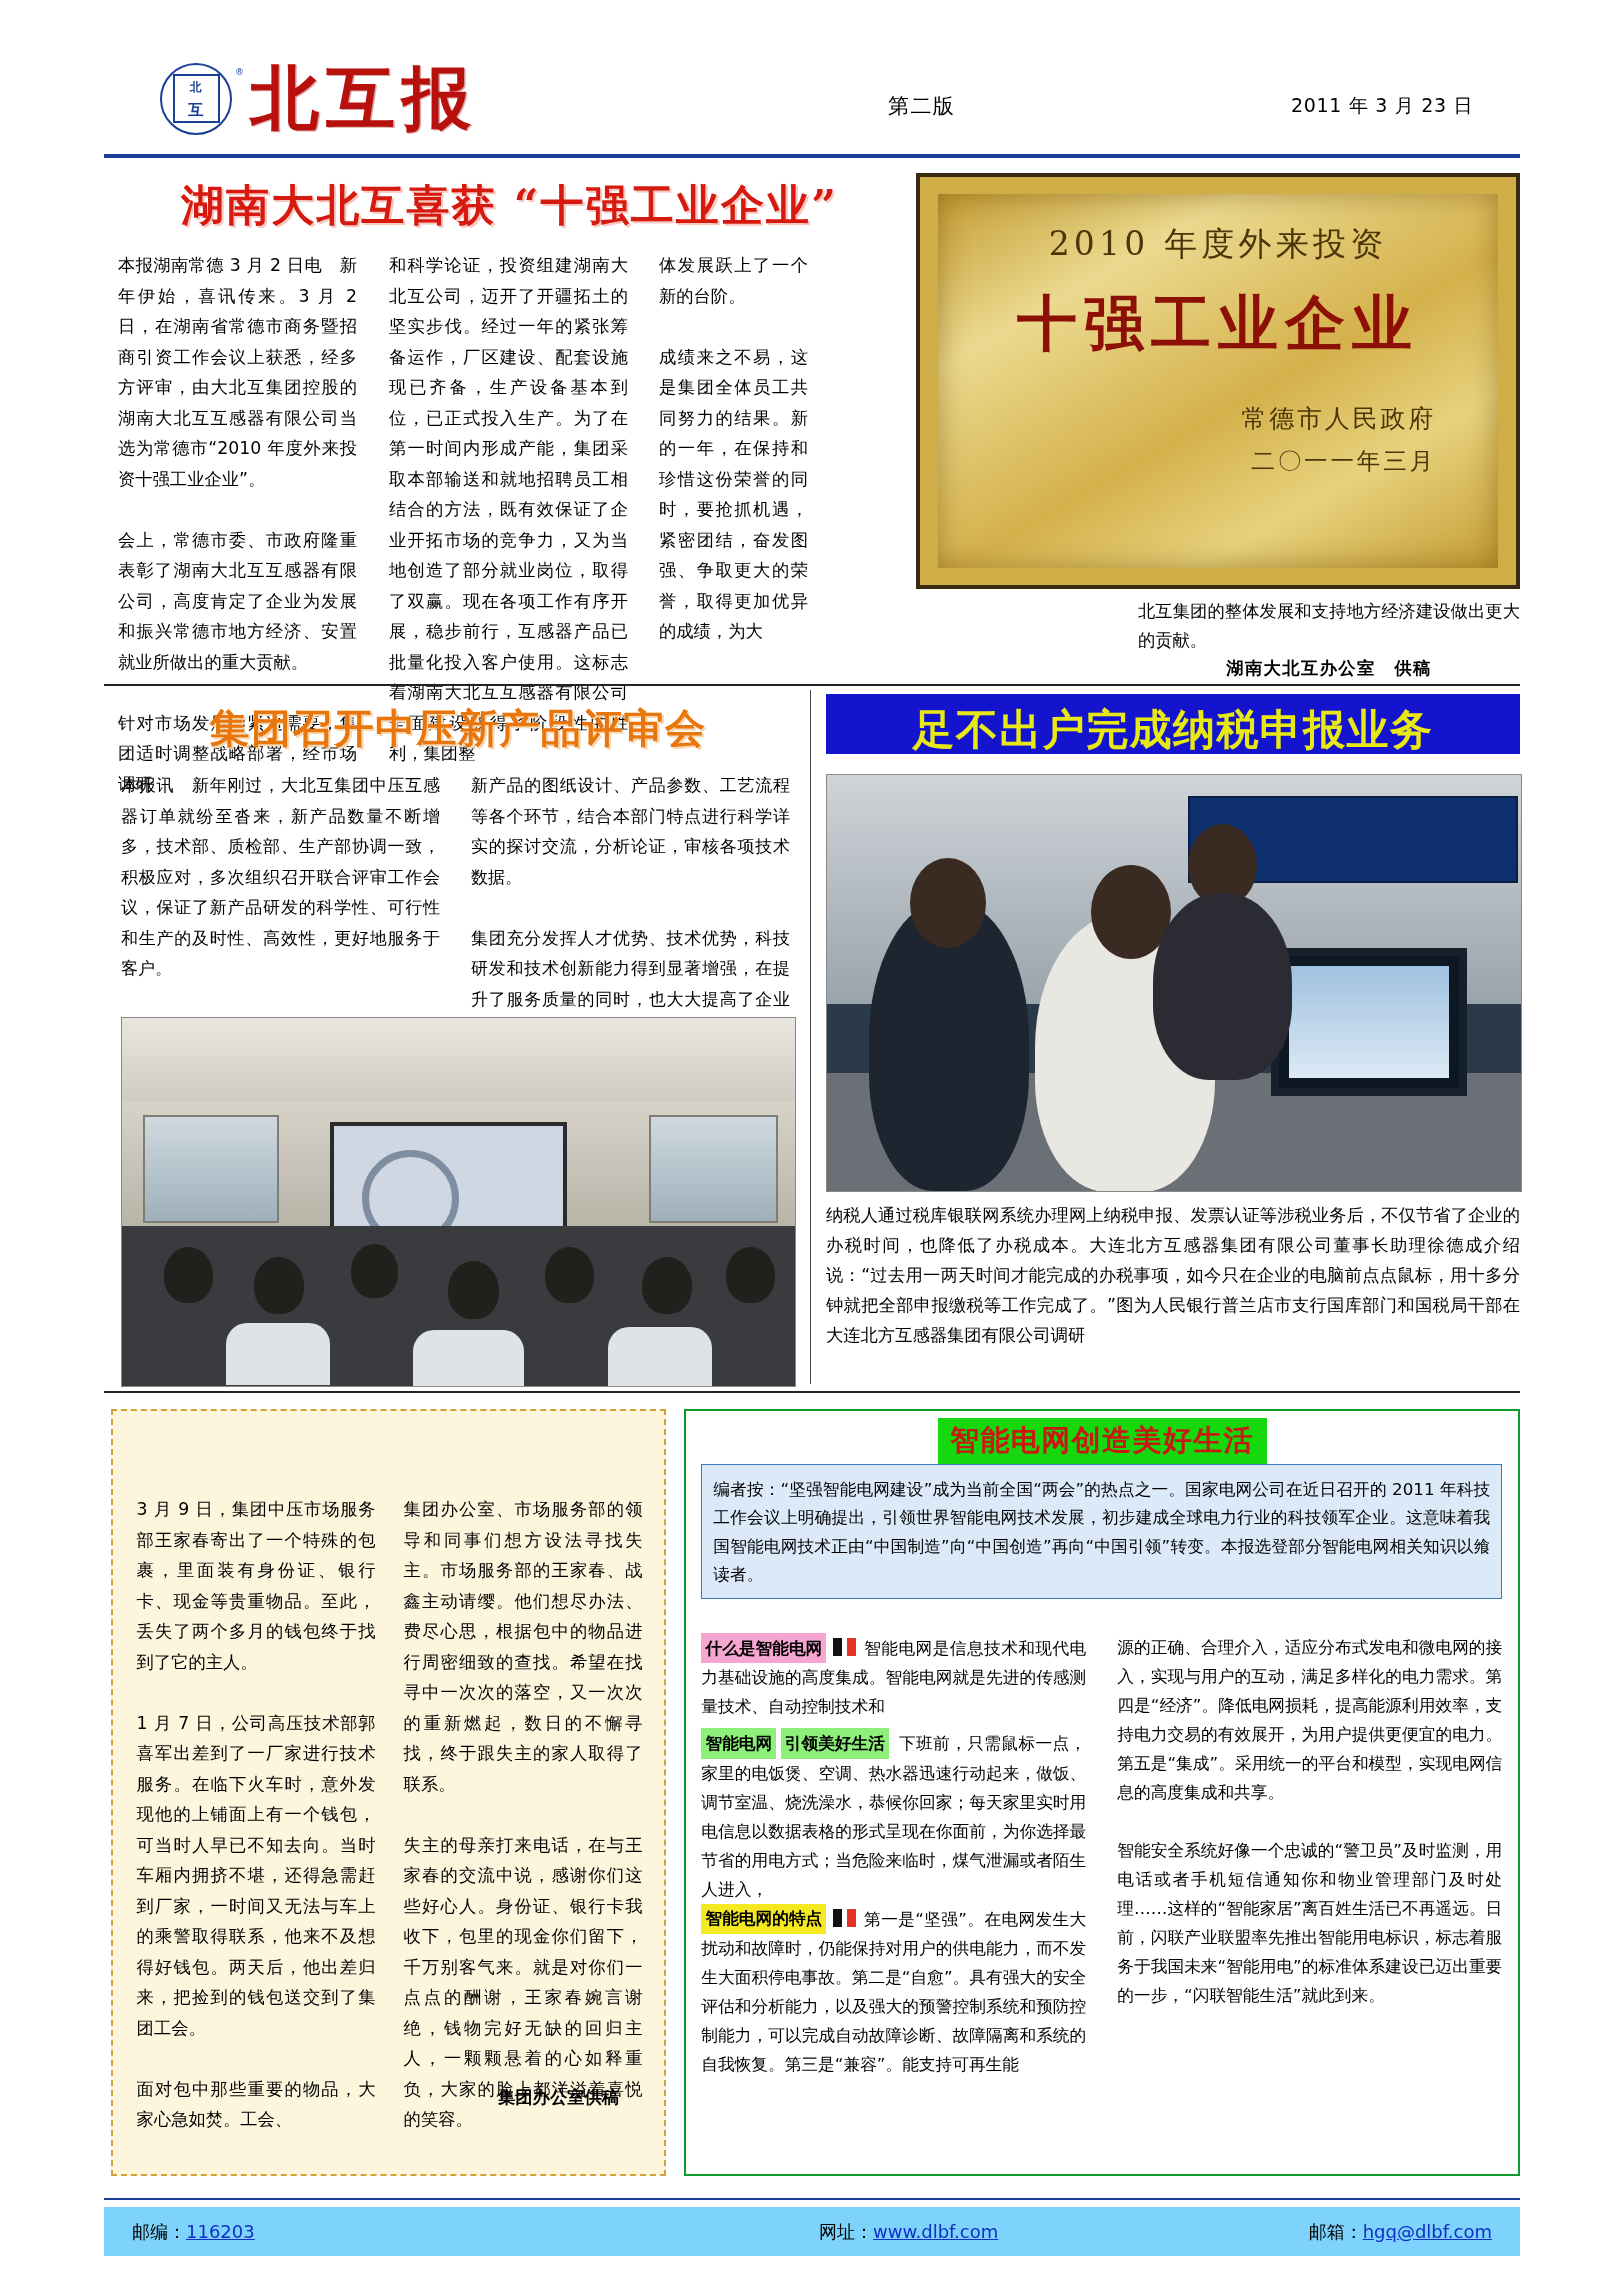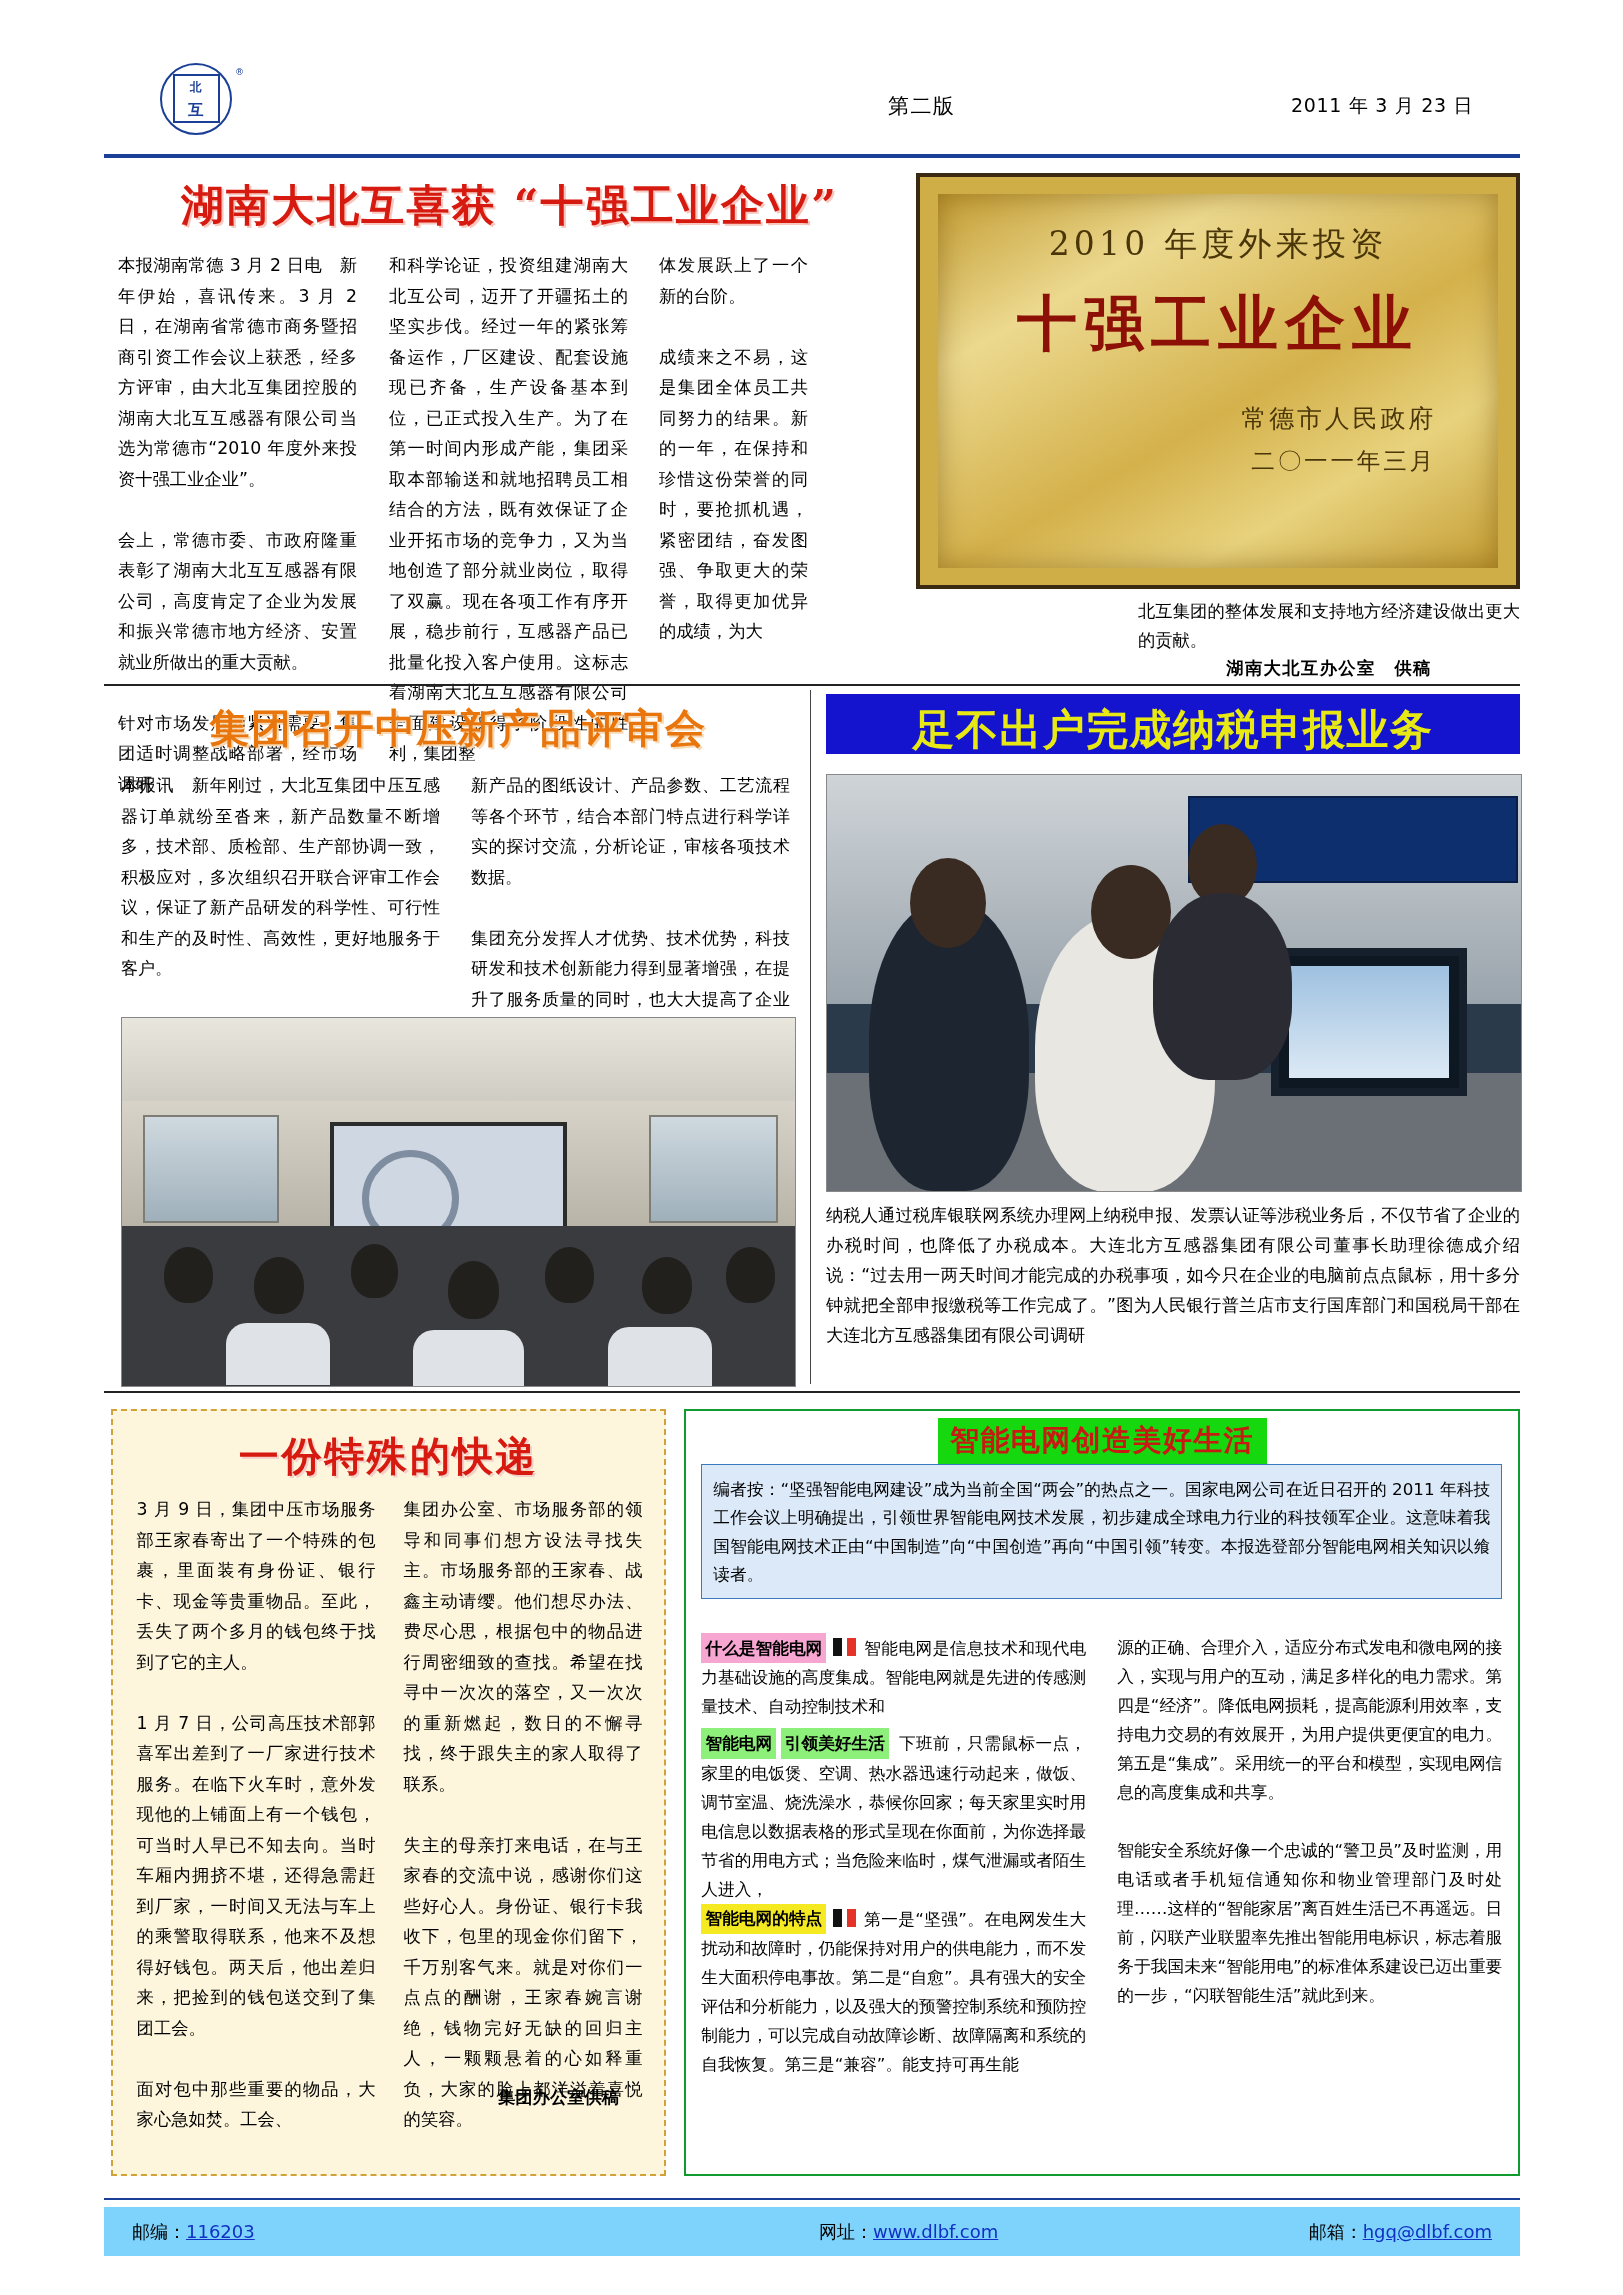--- a/index.html
+++ b/index.html
@@ -139,20 +139,21 @@
 
   <div class="masthead">
     <div class="logo-box">
       <div class="logo-circle"></div>
       <div class="logo-inner">
         <div class="logo-inner-txt">北</div>
         <div class="logo-inner-txt2">互</div>
       </div>
       <div class="logo-reg">®</div>
     </div>
+    <div class="paper-title">北互报</div>
     <div class="edition">第二版</div>
     <div class="issue-date">2011 年 3 月 23 日</div>
   </div>
   <div class="rule-top"></div>
 
   <div class="a1-head">湖南大北互喜获 “十强工业企业”</div>
   <div class="a1-body">
     <div class="a1-col a1-c1" style="white-space:pre-wrap;">本报湖南常德 3 月 2 日电　新年伊始，喜讯传来。3 月 2 日，在湖南省常德市商务暨招商引资工作会议上获悉，经多方评审，由大北互集团控股的湖南大北互互感器有限公司当选为常德市“2010 年度外来投资十强工业企业”。
 
 会上，常德市委、市政府隆重表彰了湖南大北互互感器有限公司，高度肯定了企业为发展和振兴常德市地方经济、安置就业所做出的重大贡献。
@@ -216,21 +217,20 @@
     <div class="tx-person" style="left:83px;top:83px;width:76px;height:90px;background:#3a2b22;border-radius:50%;"></div>
     <div class="tx-person" style="left:264px;top:90px;width:80px;height:94px;background:#3a2b22;border-radius:50%;"></div>
     <div class="tx-person" style="left:361px;top:49px;width:69px;height:83px;background:#3a2b22;border-radius:50%;"></div>
     <div class="tx-person" style="left:326px;top:118px;width:139px;height:187px;background:#2b2b33;"></div>
   </div>
   <div class="a3-caption">纳税人通过税库银联网系统办理网上纳税申报、发票认证等涉税业务后，不仅节省了企业的办税时间，也降低了办税成本。大连北方互感器集团有限公司董事长助理徐德成介绍说：“过去用一两天时间才能完成的办税事项，如今只在企业的电脑前点点鼠标，用十多分钟就把全部申报缴税等工作完成了。”图为人民银行普兰店市支行国库部门和国税局干部在大连北方互感器集团有限公司调研</div>
   <div class="col-rule" style="left:810px;top:690px;height:694px;"></div>
   <div class="hr-thin" style="left:104px;top:1391px;width:1416px;"></div>
 
   <div class="a4-box">
-    <div class="a4-head">一份特殊的快递</div>
     <div class="a4-body">
       <div class="a4-col a4-c1" style="white-space:pre-wrap;">3 月 9 日，集团中压市场服务部王家春寄出了一个特殊的包裹，里面装有身份证、银行卡、现金等贵重物品。至此，丢失了两个多月的钱包终于找到了它的主人。
 
 1 月 7 日，公司高压技术部郭喜军出差到了一厂家进行技术服务。在临下火车时，意外发现他的上铺面上有一个钱包，可当时人早已不知去向。当时车厢内拥挤不堪，还得急需赶到厂家，一时间又无法与车上的乘警取得联系，他来不及想得好钱包。两天后，他出差归来，把捡到的钱包送交到了集团工会。
 
 面对包中那些重要的物品，大家心急如焚。工会、</div>
       <div class="a4-col a4-c2" style="white-space:pre-wrap;">集团办公室、市场服务部的领导和同事们想方设法寻找失主。市场服务部的王家春、战鑫主动请缨。他们想尽办法、费尽心思，根据包中的物品进行周密细致的查找。希望在找寻中一次次的落空，又一次次的重新燃起，数日的不懈寻找，终于跟失主的家人取得了联系。
 
 失主的母亲打来电话，在与王家春的交流中说，感谢你们这些好心人。身份证、银行卡我收下，包里的现金你们留下，千万别客气来。就是对你们一点点的酬谢，王家春婉言谢绝，钱物完好无缺的回归主人，一颗颗悬着的心如释重负，大家的脸上都洋溢着喜悦的笑容。</div>
     </div>

